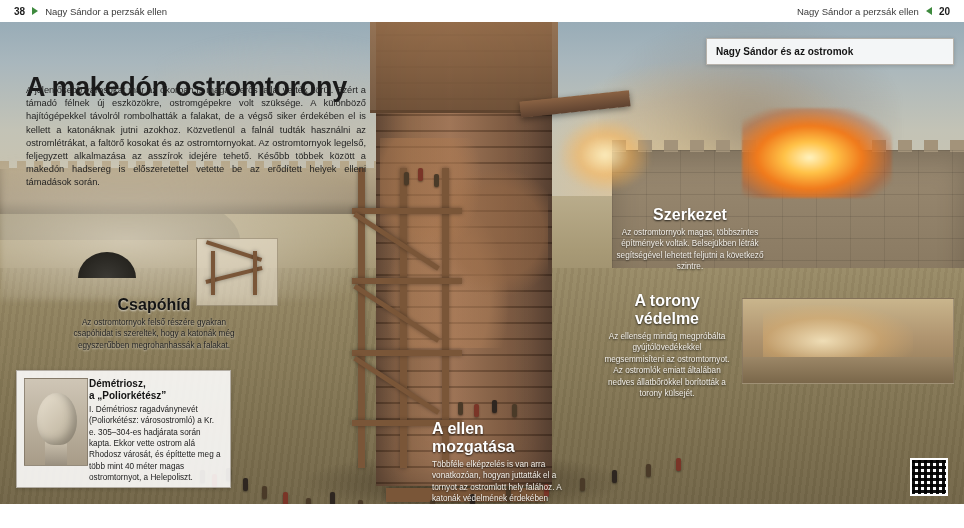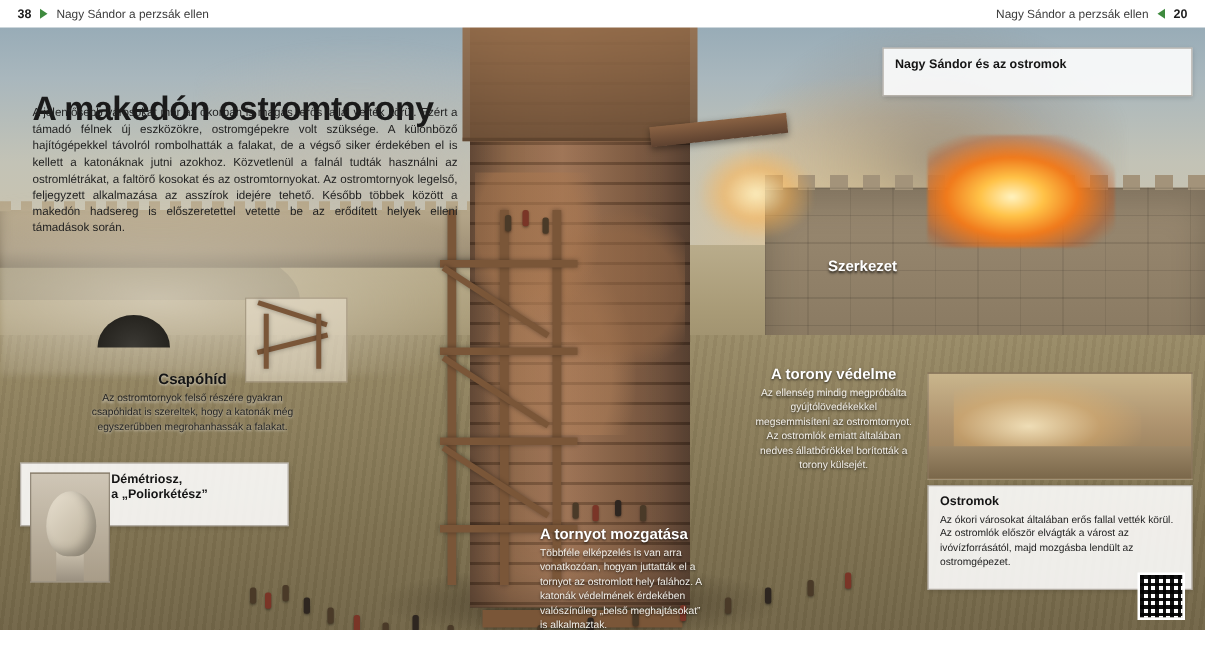--- a/index.html
+++ b/index.html
@@ -203,21 +203,21 @@
   .intro {
     position: absolute; left: 26px; top: 84px; width: 340px;
     font-size: 9.3px; line-height: 1.42; color: #1f1f1f; text-align: justify;
   }
 
   
   .box {
     position: absolute;
     background: rgba(255,255,255,.88);
     border: 1px solid rgba(120,110,95,.5);
-    padding: 7px 9px 16px;
+    padding: 7px 9px 4px;
     box-shadow: 0 1px 4px rgba(0,0,0,.18);
   }
   .box h3 {
     margin: 0 0 3px;
     font-size: 10px;
     color: #141414;
   }
   .box p {
     margin: 0;
     font-size: 8.2px;
@@ -241,21 +241,21 @@
     background: linear-gradient(to bottom, #9c8767, #7a674a);
   }
 
   
   .box-clear {
     position: absolute;
     color: #ffffff;
     text-shadow: 0 1px 2px rgba(0,0,0,.75);
   }
   .box-clear h3 {
-    margin: 0 0 3px; font-size: 12px; color: #fff;
+    margin: 0 0 3px; font-size: 16px; color: #fff;
   }
   .box-clear p {
     margin: 0; font-size: 8.2px; line-height: 1.4; color: #f2efe9;
   }
 
   
   .portrait {
     position: absolute; left: 24px; top: 378px; width: 62px; height: 86px;
     background: linear-gradient(to bottom, #cfc6b6, #a89c88);
     border: 1px solid rgba(110,100,85,.6);
@@ -376,20 +376,21 @@
 
   <div class="title">A makedón ostromtorony</div>
   <div class="intro">A jelentősebb városokat már az ókorban is magas, erős fallal vették körül. Ezért a támadó félnek új eszközökre, ostromgépekre volt szüksége. A különböző hajítógépekkel távolról rombolhatták a falakat, de a végső siker érdekében el is kellett a katonáknak jutni azokhoz. Közvetlenül a falnál tudták használni az ostromlétrákat, a faltörő kosokat és az ostromtornyokat. Az ostromtornyok legelső, feljegyzett alkalmazása az asszírok idejére tehető. Később többek között a makedón hadsereg is előszeretettel vetette be az erődített helyek elleni támadások során.</div>
 
   <div class="box" style="left:706px; top:38px; width:228px;">
     <h3>Nagy Sándor és az ostromok</h3>
   </div>
 
   <div class="box-clear" style="left:610px; top:206px; width:160px; text-align:center;">
     <h3>Szerkezet</h3>
+    <p>Az ostromtornyok magas, többszintes építmények voltak. Belsejükben létrák segítségével lehetett feljutni a következő szintre.</p>
   </div>
 
   <div class="box-clear" style="left:66px; top:296px; width:176px; text-align:center; color:#1e1e1e; text-shadow:0 1px 2px rgba(255,255,255,.6);">
     <h3 style="color:#141414">Csapóhíd</h3>
     <p style="color:#252525">Az ostromtornyok felső részére gyakran csapóhidat is szereltek, hogy a katonák még egyszerűbben megrohanhassák a falakat.</p>
   </div>
 
   <div class="box-clear" style="left:602px; top:292px; width:130px; text-align:center;">
     <h3>A torony védelme</h3>
     <p>Az ellenség mindig megpróbálta gyújtólövedékekkel megsemmisíteni az ostromtornyot. Az ostromlók emiatt általában nedves állatbőrökkel borították a torony külsejét.</p>
@@ -398,35 +399,32 @@
   <div style="position:absolute;left:196px;top:238px;width:80px;height:66px;background:rgba(236,228,210,.55);border:1px solid rgba(120,105,80,.5);">
     <span class="beam" style="left:8px;top:10px;width:58px;height:4px;transform:rotate(18deg);"></span>
     <span class="beam" style="left:8px;top:34px;width:58px;height:4px;transform:rotate(-14deg);"></span>
     <span class="beam" style="left:14px;top:12px;width:4px;height:44px;"></span>
     <span class="beam" style="left:56px;top:12px;width:4px;height:44px;"></span>
   </div>
 
   <div class="box centered" style="left:16px; top:370px; width:196px; padding-left:72px; width:132px;">
     <h3>Démétriosz,</h3>
     <h3 style="margin-top:-2px">a „Poliorkétész”</h3>
+    <p>I. Démétriosz ragadványnevét (Poliorkétész: városostromló) a Kr. e. 305–304-es hadjárata során kapta. Ekkor vette ostrom alá Rhodosz városát, és építtette meg a több mint 40 méter magas ostromtornyot, a Helepoliszt.</p>
   </div>
   <div class="portrait">
     <div class="neck"></div>
     <div class="face"></div>
   </div>
 
   <div class="box-clear" style="left:432px; top:420px; width:136px;">
-    <h3>A tornyot mozgatása</h3>
+    <h3>A ellen mozgatása</h3>
     <p>Többféle elképzelés is van arra vonatkozóan, hogyan juttatták el a tornyot az ostromlott hely falához. A katonák védelmének érdekében valószínűleg „belső meghajtásokat” is alkalmaztak.</p>
   </div>
 
   <div class="cap-ostromok-kep">
     <div class="pic-smoke"></div>
     <div class="pic-wall"></div>
   </div>
-  <div class="box" style="left:742px; top:388px; width:192px;">
-    <h3>Ostromok</h3>
-    <p>Az ókori városokat általában erős fallal vették körül. Az ostromlók először elvágták a várost az ivóvízforrásától, majd mozgásba lendült az ostromgépezet.</p>
-  </div>
 
   <div class="qr"></div>
 
 </div>
 
 </body></html>

